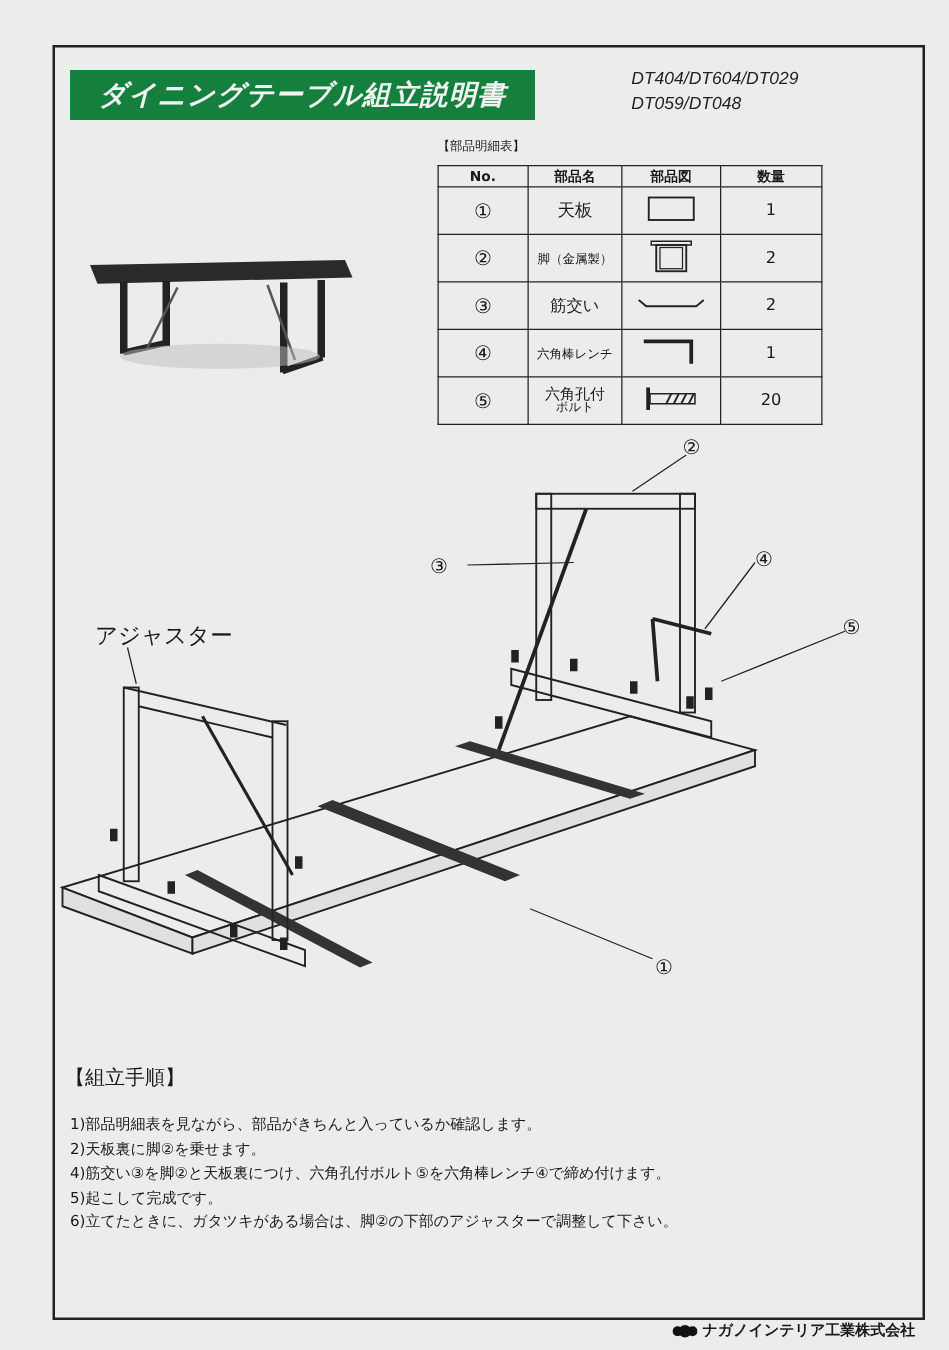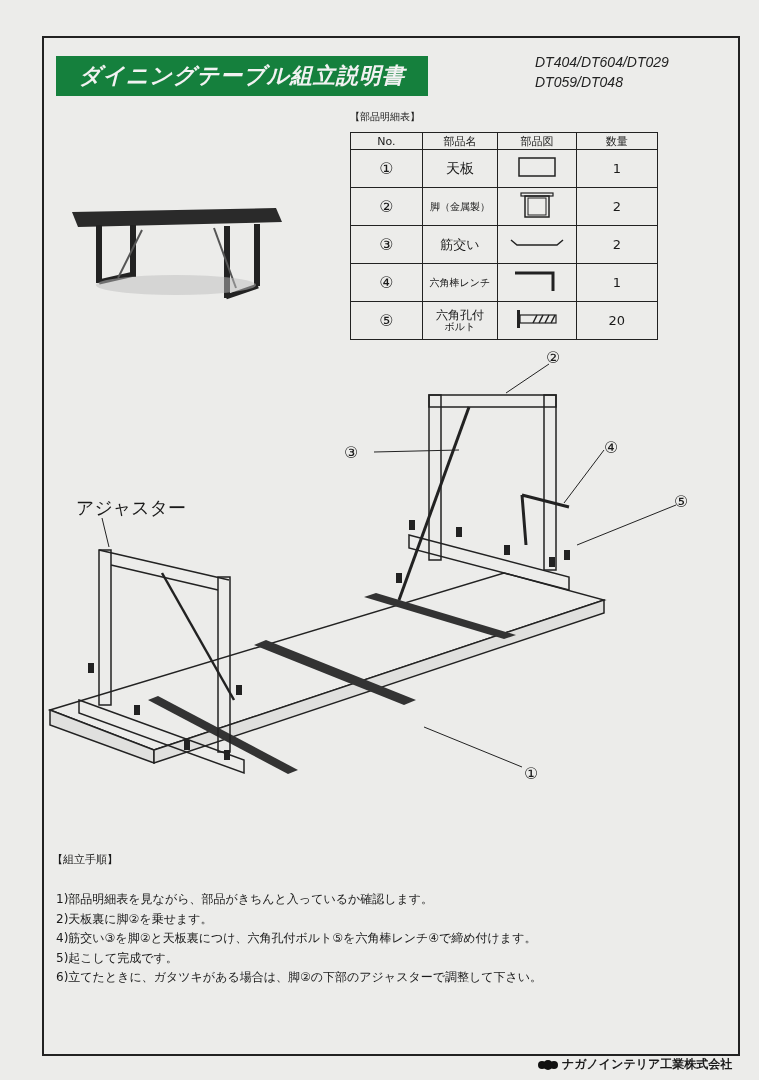--- a/index.html
+++ b/index.html
@@ -1,33 +1,33 @@
 <!DOCTYPE html>
 <html><head>
 <meta charset="utf-8">
 <style>
   html,body{margin:0;padding:0;}
   body{width:759px;height:1080px;background:#ececea;position:relative;overflow:hidden;font-family:"DejaVu Sans",sans-serif;color:#1a1a1a;}
   .frame{position:absolute;left:42px;top:36px;width:698px;height:1020px;border:2px solid #222;box-sizing:border-box;}
   .title-bar{position:absolute;left:56px;top:56px;width:372px;height:40px;background:#15803d;color:#f2f2f2;font-size:22px;font-weight:bold;display:flex;align-items:center;justify-content:center;letter-spacing:1px;font-style:italic;}
-  .models{position:absolute;left:535px;top:52px;font-size:14px;font-style:italic;color:#222;line-height:20px;font-family:"Liberation Sans",sans-serif;}
+  .models{position:absolute;left:505px;top:52px;font-size:14px;font-style:italic;color:#222;line-height:20px;font-family:"Liberation Sans",sans-serif;}
   .parts-heading{position:absolute;left:350px;top:110px;font-size:10px;}
   table.parts{position:absolute;left:350px;top:132px;border-collapse:collapse;width:308px;font-size:12px;}
   table.parts th,table.parts td{border:1.5px solid #222;text-align:center;padding:0;}
-  table.parts th{height:16px;font-weight:normal;font-size:11px;}
+  table.parts th{height:16px;font-weight:bold;font-size:11px;}
   table.parts td{height:37px;}
   .c-no{width:72px;font-size:16px;}
   .c-name{width:76px;}
   .c-fig{width:78px;}
   .c-qty{width:82px;font-size:13px;}
   .small{font-size:10px;line-height:12px;}
   .illus{position:absolute;}
   .label{position:absolute;font-size:18px;}
   .circ{position:absolute;font-size:16px;}
-  .steps-heading{position:absolute;left:52px;top:852px;font-size:11px;}
+  .steps-heading{position:absolute;left:52px;top:852px;font-size:16px;}
   .steps{position:absolute;left:56px;top:890px;font-size:12px;line-height:19.5px;}
   .company{position:absolute;left:538px;top:1024px;font-size:12px;font-weight:bold;display:flex;align-items:center;gap:4px;margin-top:32px;}
   .logo{width:20px;height:14px;}
 </style>
 </head>
 <body>
 
 <div class="frame"></div>
 
 <div class="title-bar">ダイニングテーブル組立説明書</div>

